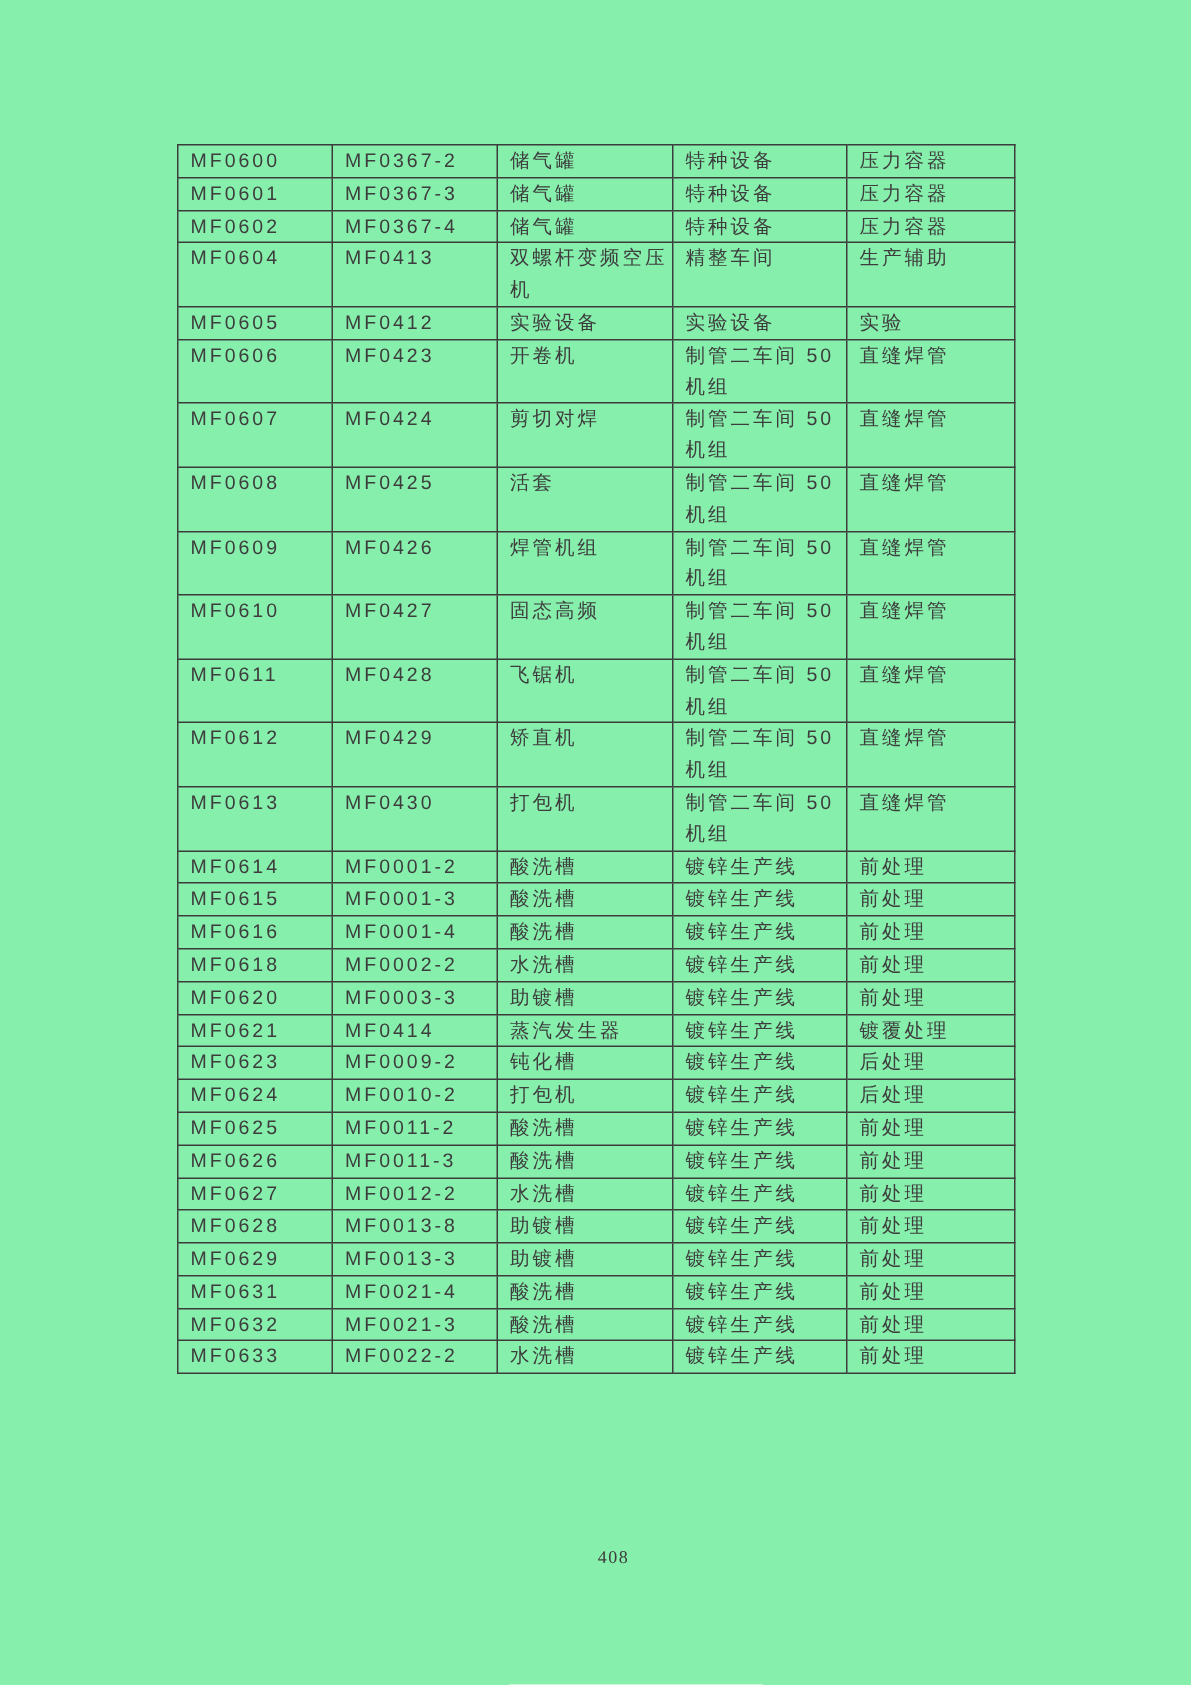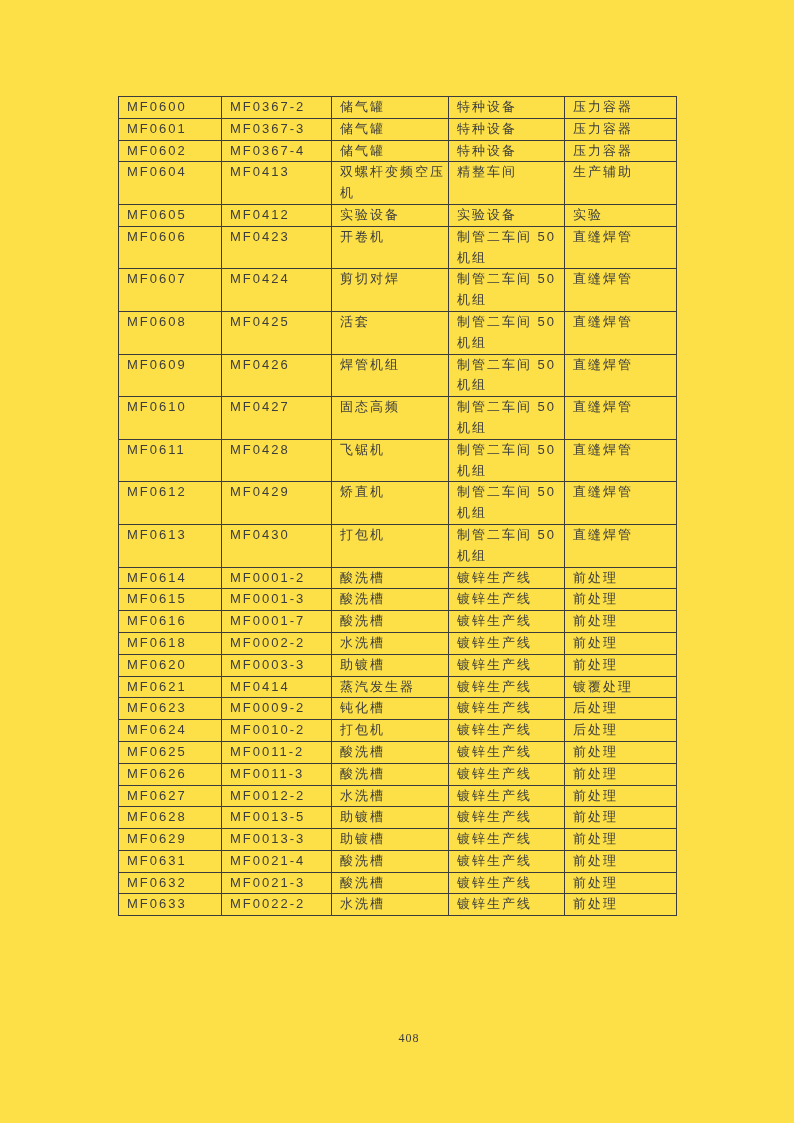--- a/index.html
+++ b/index.html
@@ -8,21 +8,21 @@
     width: 794px;
     height: 1123px;
     position: relative;
     font-family: "Liberation Sans", sans-serif;
     overflow: hidden;
   }
   .page {
     position: absolute;
     left: 0; top: 0;
     width: 794px; height: 1123px;
-    background: #fde047;
+    background: #86efac;
   }
   table.equip-table {
     position: absolute;
     left: 118px;
     top: 96px;
     width: 558px;
     border-collapse: collapse;
     table-layout: fixed;
   }
   table.equip-table td {
@@ -173,21 +173,21 @@
         </tr>
         <tr>
           <td>MF0615</td>
           <td>MF0001-3</td>
           <td>酸洗槽</td>
           <td>镀锌生产线</td>
           <td>前处理</td>
         </tr>
         <tr>
           <td>MF0616</td>
-          <td>MF0001-7</td>
+          <td>MF0001-4</td>
           <td>酸洗槽</td>
           <td>镀锌生产线</td>
           <td>前处理</td>
         </tr>
         <tr>
           <td>MF0618</td>
           <td>MF0002-2</td>
           <td>水洗槽</td>
           <td>镀锌生产线</td>
           <td>前处理</td>
@@ -236,21 +236,21 @@
         </tr>
         <tr>
           <td>MF0627</td>
           <td>MF0012-2</td>
           <td>水洗槽</td>
           <td>镀锌生产线</td>
           <td>前处理</td>
         </tr>
         <tr>
           <td>MF0628</td>
-          <td>MF0013-5</td>
+          <td>MF0013-8</td>
           <td>助镀槽</td>
           <td>镀锌生产线</td>
           <td>前处理</td>
         </tr>
         <tr>
           <td>MF0629</td>
           <td>MF0013-3</td>
           <td>助镀槽</td>
           <td>镀锌生产线</td>
           <td>前处理</td>

